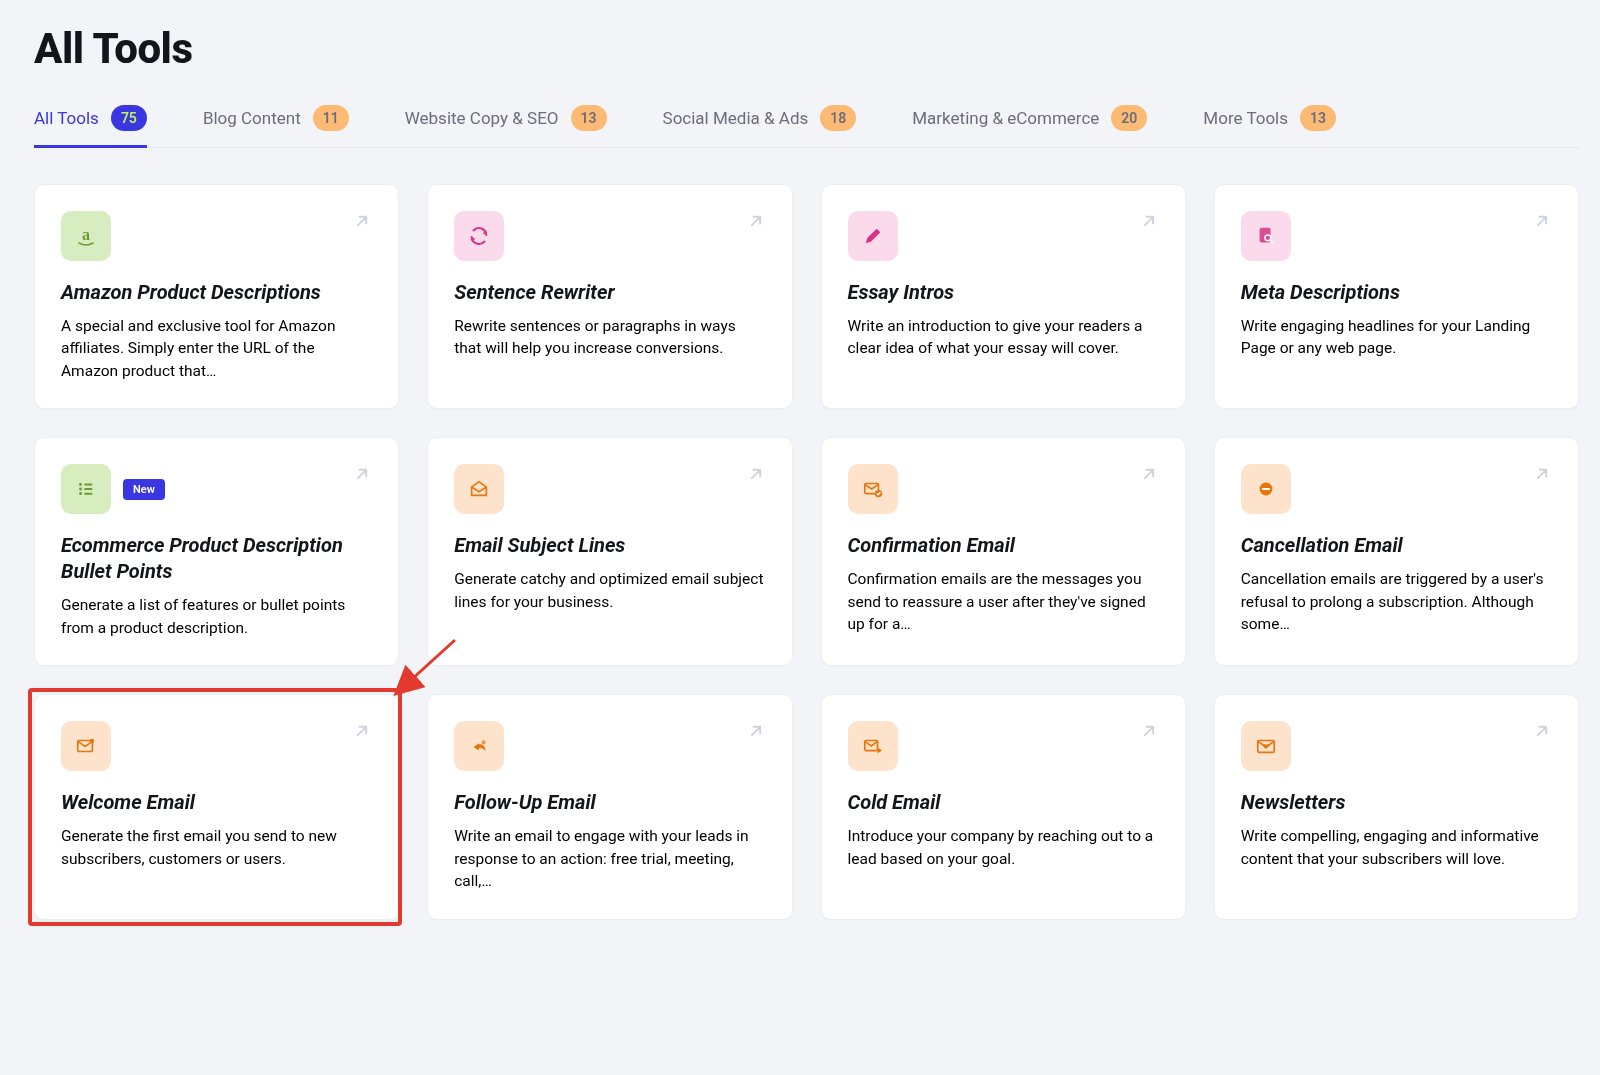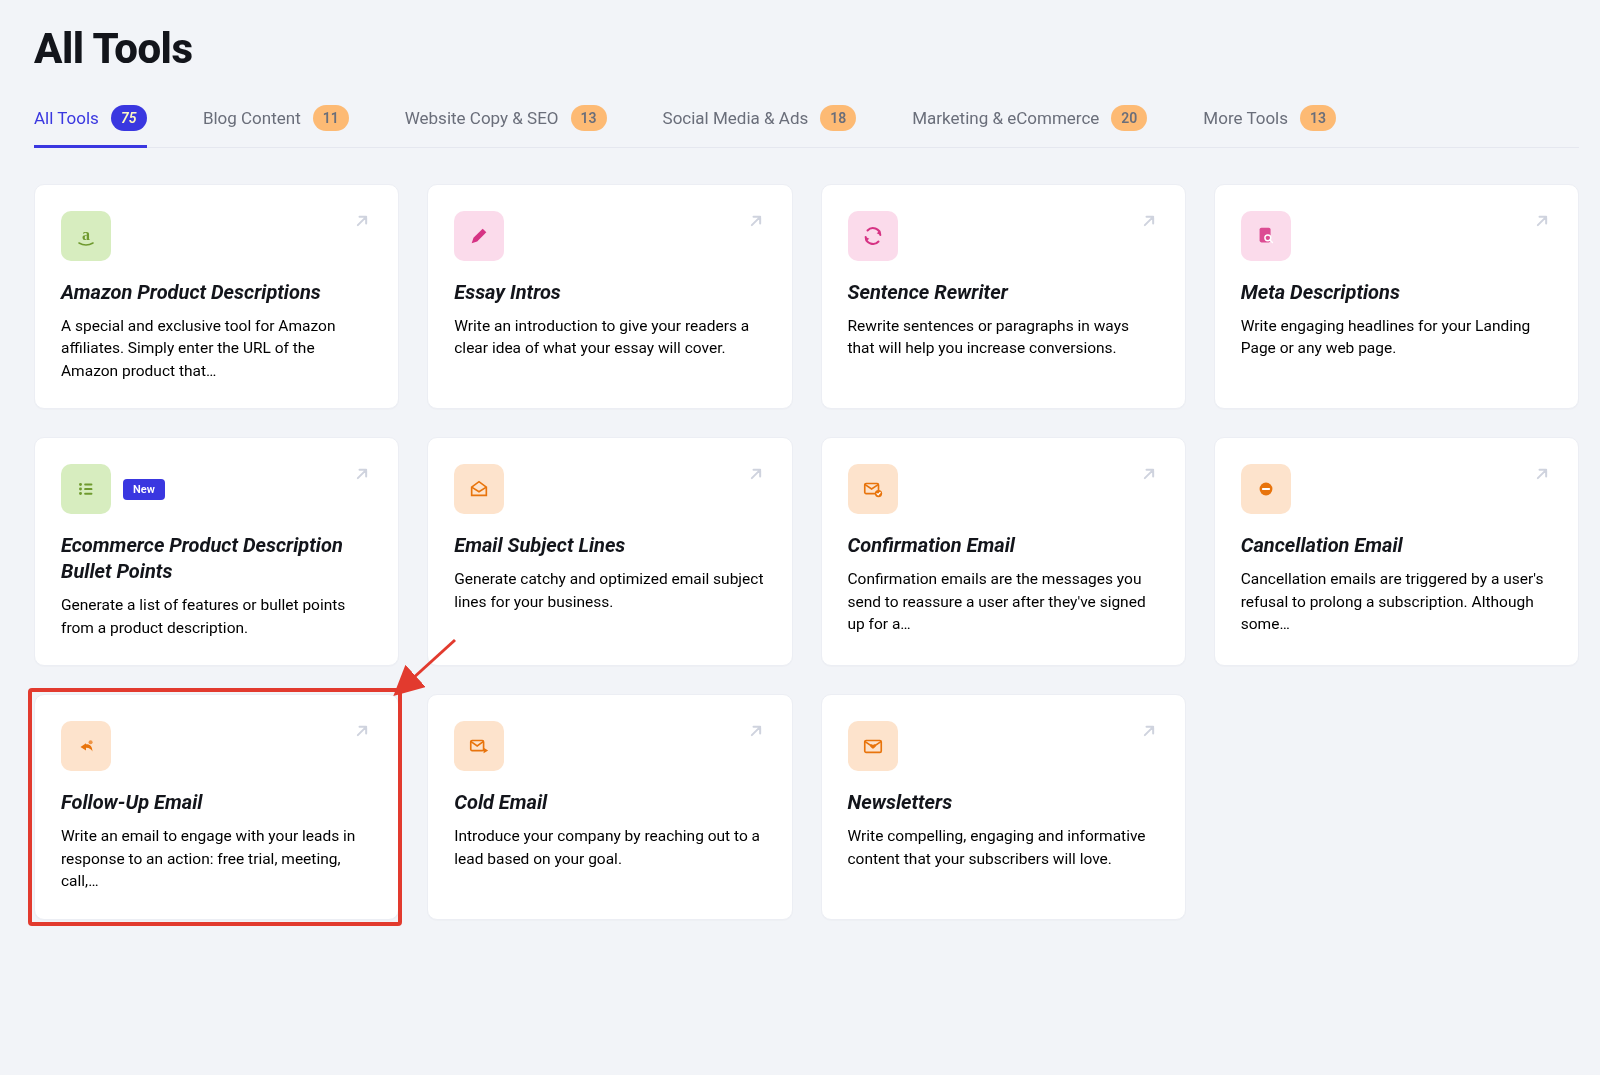--- a/index.html
+++ b/index.html
@@ -51,22 +51,21 @@
     height: 26px;
     padding: 0 10px;
     border-radius: 999px;
     background: #fdba74;
     color: #6a6e7a;
     font-size: 14px;
     font-weight: 600;
   }
   .tab.active .count {
     background: #3a37e0;
-    color: #fef9c3;
-    font-style: italic;
+    color: #bef264;
   }
   .grid {
     display: grid;
     grid-template-columns: repeat(4, 1fr);
     gap: 28px;
     margin-top: 36px;
   }
   .card {
     position: relative;
     background: #ffffff;
@@ -181,54 +180,54 @@
               </svg>
             </div>
           </div>
           <span class="open-arrow"><svg width="20" height="20" viewBox="0 0 24 24" fill="none">
               <path d="M7 17 L17 7 M9 7 H17 V15" stroke="currentColor" stroke-width="2.4" stroke-linecap="round" stroke-linejoin="round"></path>
             </svg></span>
         </div>
         <div class="card-title">Amazon Product Descriptions</div>
         <div class="card-desc">A special and exclusive tool for Amazon affiliates. Simply enter the URL of the Amazon product that…</div>
       </div>
-      <div class="card" id="card-essay">
-        <div class="card-header">
-          <div class="card-header-left">
-            <div class="icon-box bg-pink">
-              <svg width="22" height="22" viewBox="0 0 24 24" fill="none">
-                <path d="M4 20 L6 14 L16 4 L20 8 L10 18 L4 20 Z" fill="#d63384"></path>
-              </svg>
-            </div>
-          </div>
-          <span class="open-arrow"><svg width="20" height="20" viewBox="0 0 24 24" fill="none">
-              <path d="M7 17 L17 7 M9 7 H17 V15" stroke="currentColor" stroke-width="2.4" stroke-linecap="round" stroke-linejoin="round"></path>
-            </svg></span>
-        </div>
-        <div class="card-title">Essay Intros</div>
-        <div class="card-desc">Write an introduction to give your readers a clear idea of what your essay will cover.</div>
-      </div>
       <div class="card" id="card-rewriter">
         <div class="card-header">
           <div class="card-header-left">
             <div class="icon-box bg-pink">
               <svg width="22" height="22" viewBox="0 0 24 24" fill="none">
                 <path d="M20 11 A8 8 0 0 0 6 6" stroke="#d63384" stroke-width="2.2" fill="none" stroke-linecap="round"></path>
                 <polygon points="20,11 16,9 20,6" fill="#d63384"></polygon>
                 <path d="M4 13 A8 8 0 0 0 18 18" stroke="#d63384" stroke-width="2.2" fill="none" stroke-linecap="round"></path>
                 <polygon points="4,13 8,15 4,18" fill="#d63384"></polygon>
               </svg>
             </div>
           </div>
           <span class="open-arrow"><svg width="20" height="20" viewBox="0 0 24 24" fill="none">
               <path d="M7 17 L17 7 M9 7 H17 V15" stroke="currentColor" stroke-width="2.4" stroke-linecap="round" stroke-linejoin="round"></path>
             </svg></span>
         </div>
         <div class="card-title">Sentence Rewriter</div>
         <div class="card-desc">Rewrite sentences or paragraphs in ways that will help you increase conversions.</div>
+      </div>
+      <div class="card" id="card-essay">
+        <div class="card-header">
+          <div class="card-header-left">
+            <div class="icon-box bg-pink">
+              <svg width="22" height="22" viewBox="0 0 24 24" fill="none">
+                <path d="M4 20 L6 14 L16 4 L20 8 L10 18 L4 20 Z" fill="#d63384"></path>
+              </svg>
+            </div>
+          </div>
+          <span class="open-arrow"><svg width="20" height="20" viewBox="0 0 24 24" fill="none">
+              <path d="M7 17 L17 7 M9 7 H17 V15" stroke="currentColor" stroke-width="2.4" stroke-linecap="round" stroke-linejoin="round"></path>
+            </svg></span>
+        </div>
+        <div class="card-title">Essay Intros</div>
+        <div class="card-desc">Write an introduction to give your readers a clear idea of what your essay will cover.</div>
       </div>
       <div class="card" id="card-meta">
         <div class="card-header">
           <div class="card-header-left">
             <div class="icon-box bg-pink">
               <svg width="22" height="22" viewBox="0 0 24 24" fill="none">
                 <rect x="5" y="3" width="12" height="16" rx="2" fill="#d63384" opacity="0.85"></rect>
                 <circle cx="14" cy="14" r="3.2" stroke="#fff" stroke-width="1.6" fill="none"></circle>
                 <line x1="16.3" y1="16.3" x2="19" y2="19" stroke="#fff" stroke-width="1.6" stroke-linecap="round"></line>
               </svg>
@@ -308,20 +307,38 @@
                 <rect x="7.5" y="11" width="9" height="2" rx="1" fill="#fff"></rect>
               </svg>
             </div>
           </div>
           <span class="open-arrow"><svg width="20" height="20" viewBox="0 0 24 24" fill="none">
               <path d="M7 17 L17 7 M9 7 H17 V15" stroke="currentColor" stroke-width="2.4" stroke-linecap="round" stroke-linejoin="round"></path>
             </svg></span>
         </div>
         <div class="card-title">Cancellation Email</div>
         <div class="card-desc">Cancellation emails are triggered by a user's refusal to prolong a subscription. Although some…</div>
+      </div>
+      <div class="card" id="card-welcome">
+        <div class="card-header">
+          <div class="card-header-left">
+            <div class="icon-box bg-orange">
+              <svg width="22" height="22" viewBox="0 0 24 24" fill="none">
+                <rect x="3" y="6" width="16" height="12" rx="1.5" stroke="#e8740c" stroke-width="1.8" fill="none"></rect>
+                <path d="M3 7 L11 12.5 L19 7" stroke="#e8740c" stroke-width="1.8" fill="none"></path>
+                <circle cx="18.5" cy="6.5" r="2.4" fill="#e8740c"></circle>
+              </svg>
+            </div>
+          </div>
+          <span class="open-arrow"><svg width="20" height="20" viewBox="0 0 24 24" fill="none">
+              <path d="M7 17 L17 7 M9 7 H17 V15" stroke="currentColor" stroke-width="2.4" stroke-linecap="round" stroke-linejoin="round"></path>
+            </svg></span>
+        </div>
+        <div class="card-title">Welcome Email</div>
+        <div class="card-desc">Generate the first email you send to new subscribers, customers or users.</div>
       </div>
       <div class="card" id="card-followup">
         <div class="card-header">
           <div class="card-header-left">
             <div class="icon-box bg-orange">
               <svg width="22" height="22" viewBox="0 0 24 24" fill="none">
                 <path d="M12 9 L6 13 L12 17 V14 C16 14 18 16 19 18 C19 12 16 10 12 10 Z" fill="#e8740c"></path>
                 <circle cx="17" cy="8" r="2.2" fill="#e8740c" opacity="0.7"></circle>
               </svg>
             </div>

